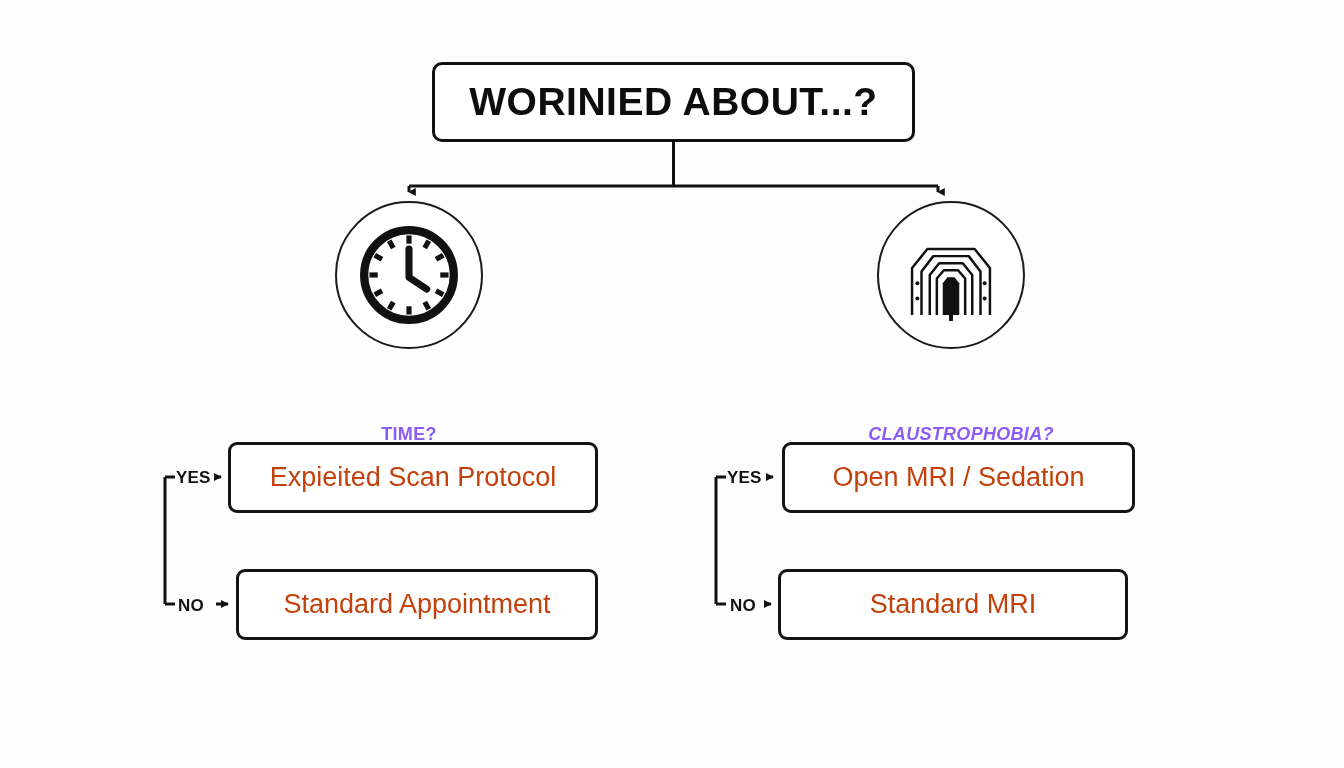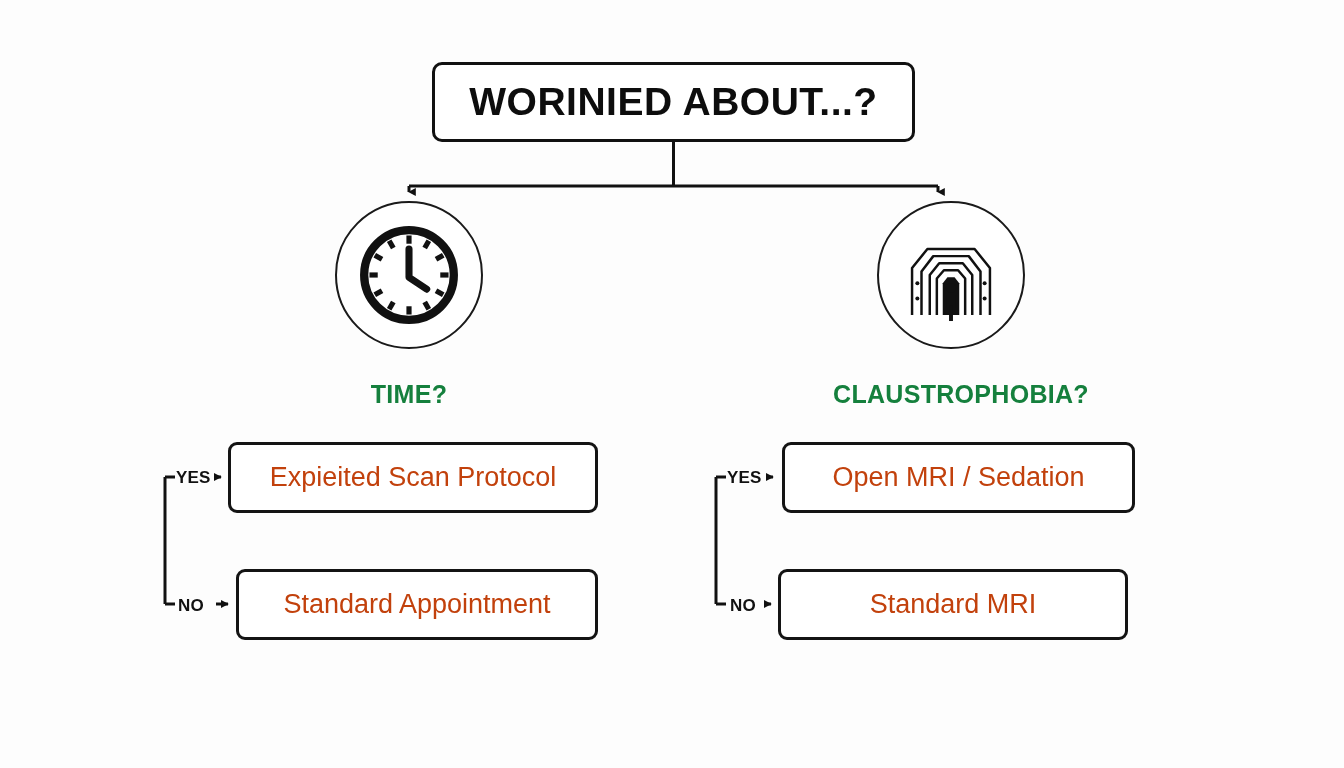--- a/index.html
+++ b/index.html
@@ -67,28 +67,29 @@
     align-items: center;
     justify-content: center;
   }
   #circle-time  { left: 335px; top: 201px; }
   #circle-claus { left: 877px; top: 201px; }
 
   
   .branch-caption {
     position: absolute;
     text-align: center;
-    font-size: 25px;
+    font-size: 18px;
     font-weight: bold;
-    color: #15803d;
+    color: #8b5cf6;
     letter-spacing: 0.3px;
     white-space: nowrap;
+    margin-top: 44px;
   }
   #caption-time  { left: 259px; top: 380px; width: 300px; }
-  #caption-claus { left: 801px; top: 380px; width: 320px; }
+  #caption-claus { left: 801px; top: 380px; width: 320px; font-style: italic; }
 
   
   .outcome-box {
     position: absolute;
     box-sizing: border-box;
     border: 3px solid #141414;
     border-radius: 9px;
     background: #ffffff;
     display: flex;
     align-items: center;

